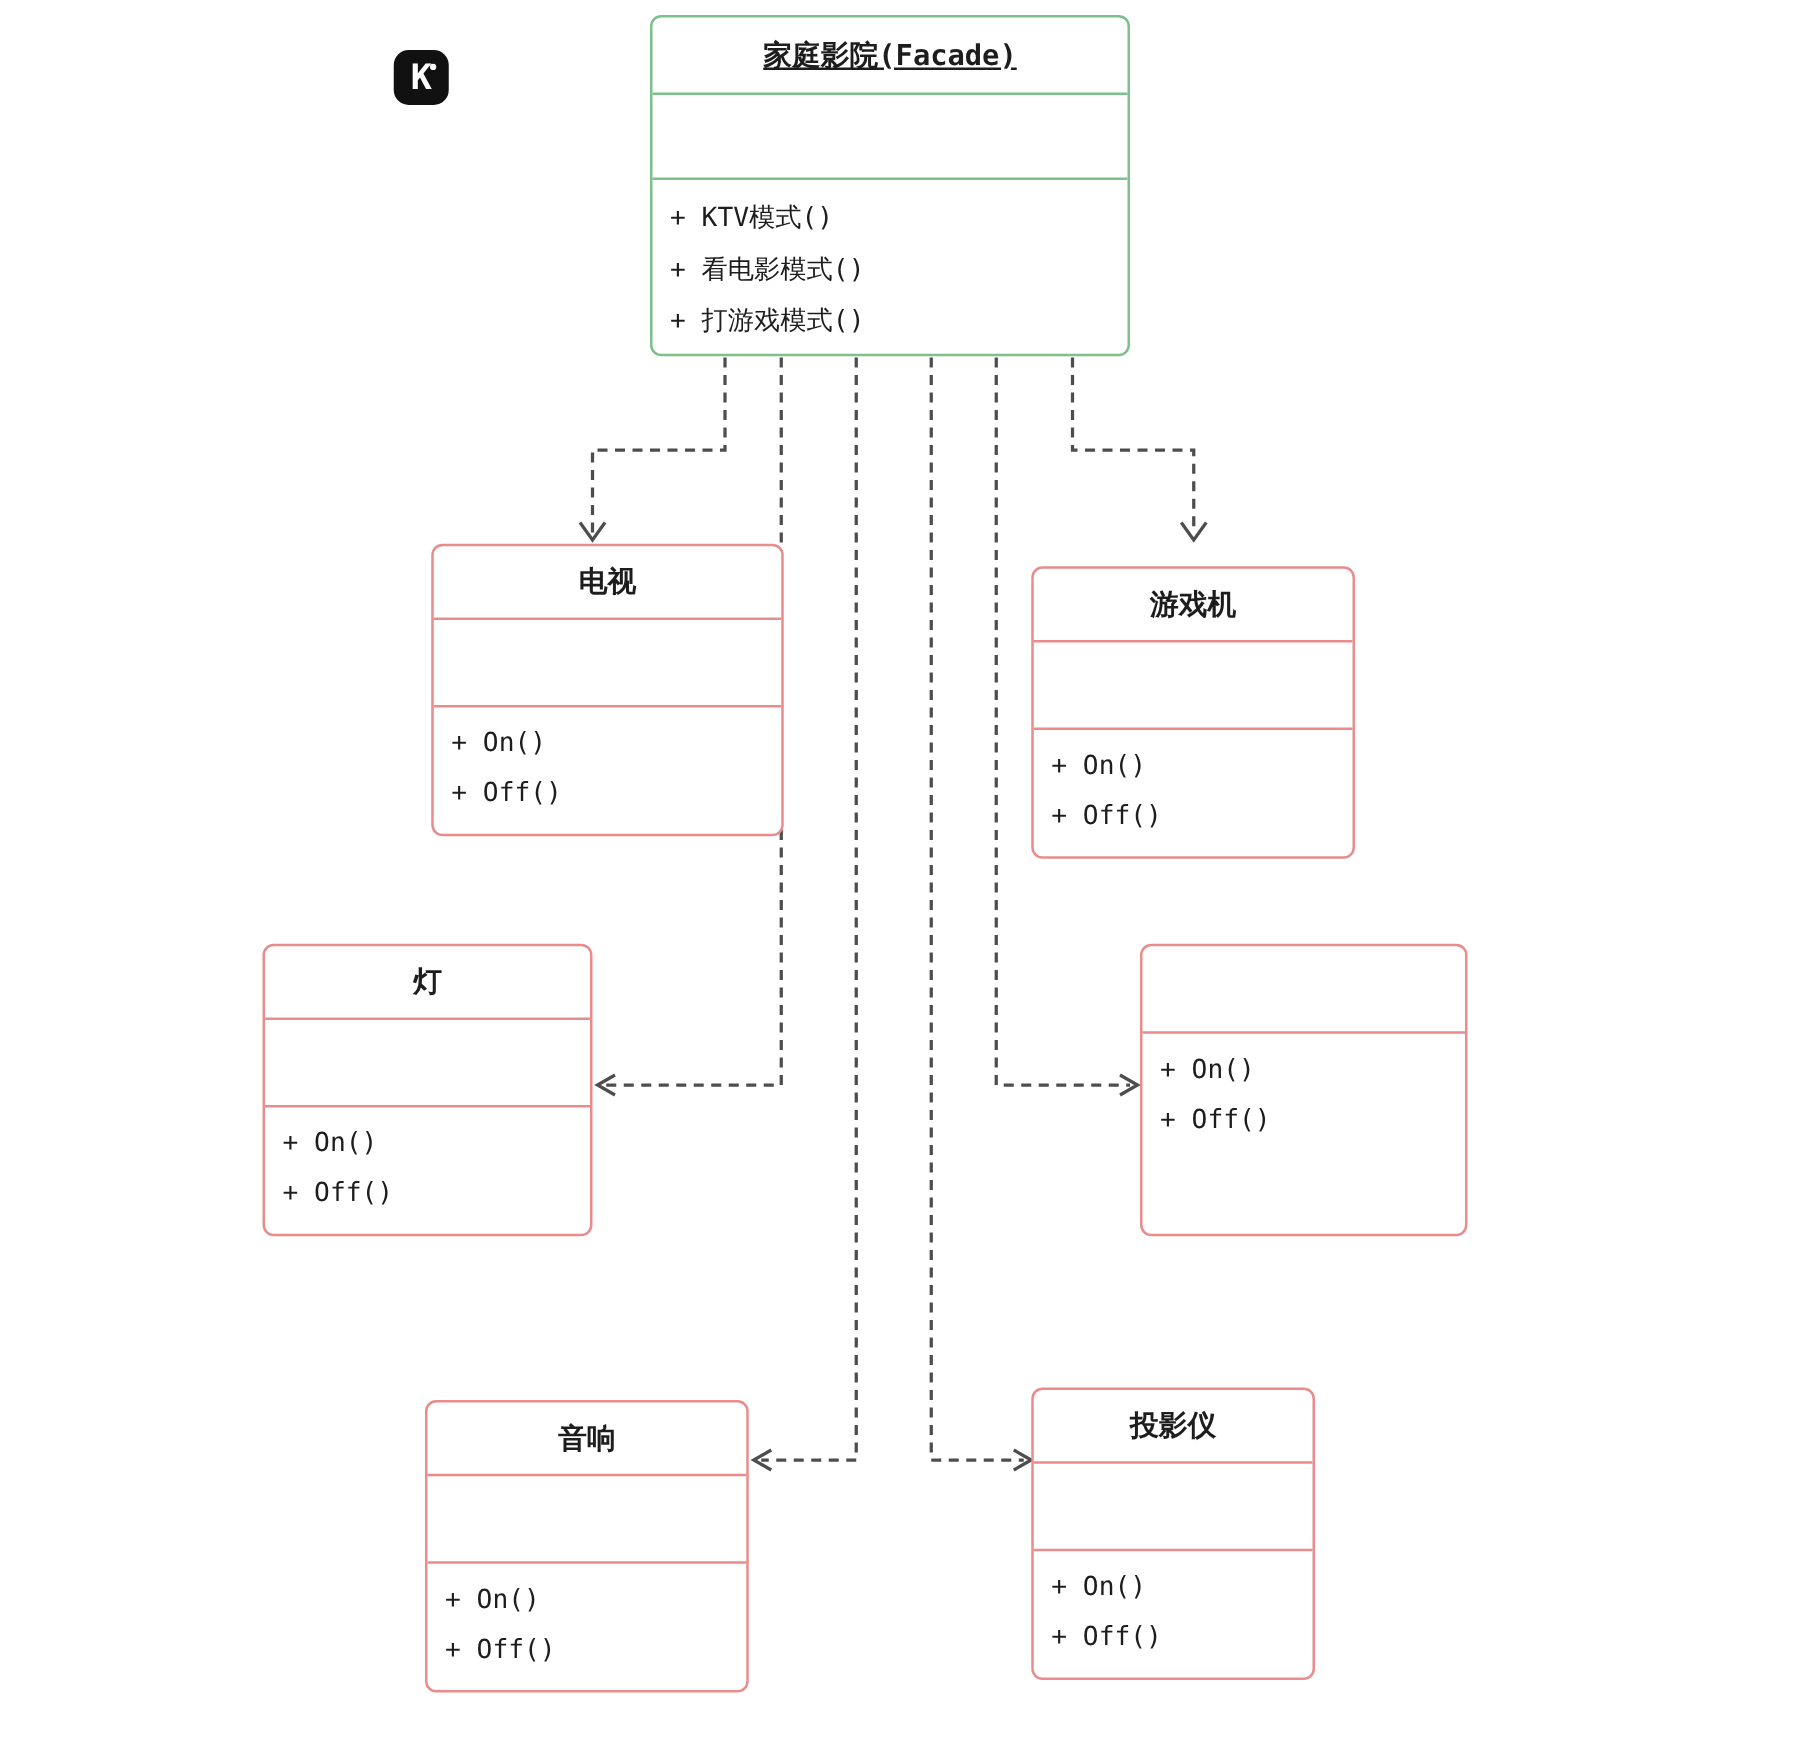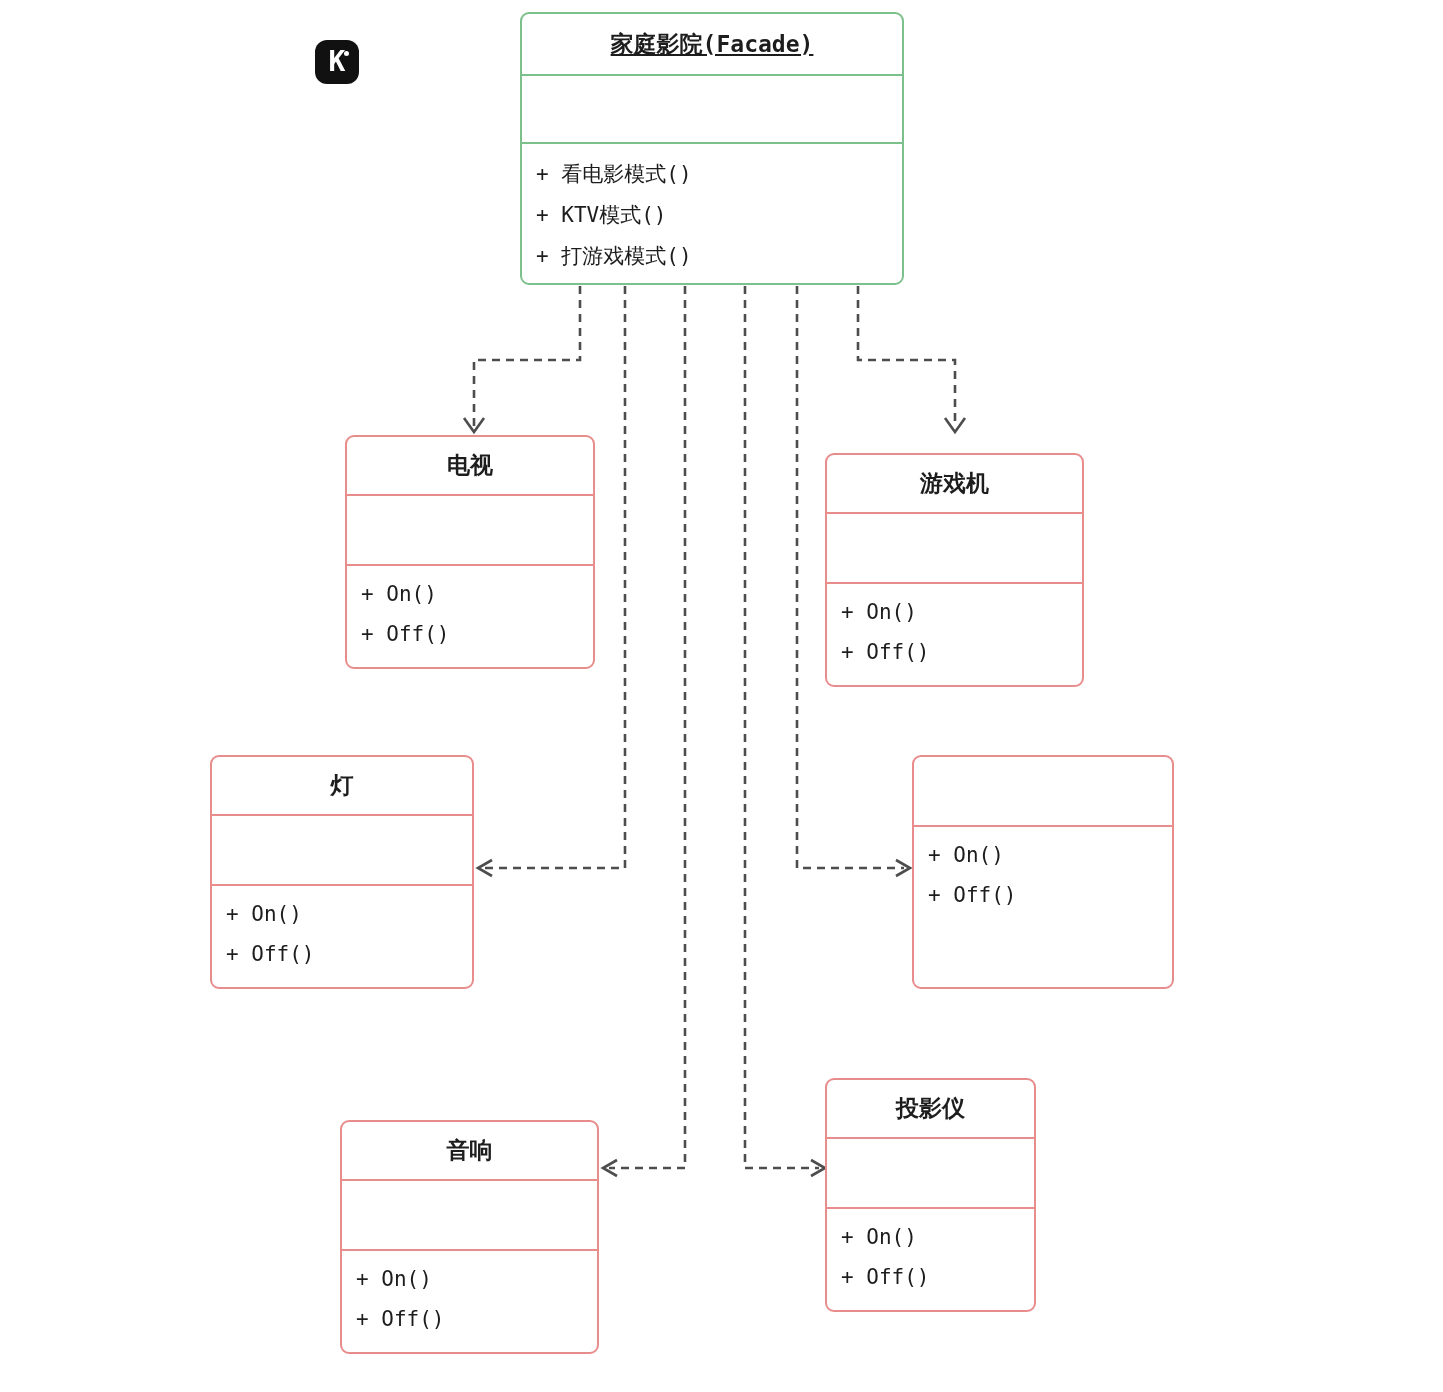--- a/index.html
+++ b/index.html
@@ -106,27 +106,27 @@
 
   <div class="logo">
     <span class="k">K</span>
     <span class="dot"></span>
   </div>
 
   <div class="uml-box facade" style="left:520px;top:12px;width:384px;height:273px;">
     <div class="uml-title">家庭影院(Facade)</div>
     <div class="uml-attrs"></div>
     <div class="uml-methods">
+      <div class="m">+ KTV模式()</div>
       <div class="m">+ 看电影模式()</div>
-      <div class="m">+ KTV模式()</div>
       <div class="m">+ 打游戏模式()</div>
     </div>
   </div>
 
-  <div class="uml-box sub" style="left:345px;top:435px;width:250px;height:234px;">
+  <div class="uml-box sub" style="left:345px;top:435px;width:282px;height:234px;">
     <div class="uml-title">电视</div>
     <div class="uml-attrs"></div>
     <div class="uml-methods">
       <div class="m">+ On()</div>
       <div class="m">+ Off()</div>
     </div>
   </div>
 
   <div class="uml-box sub" style="left:825px;top:453px;width:259px;height:234px;">
     <div class="uml-title">游戏机</div>
@@ -156,21 +156,21 @@
 
   <div class="uml-box sub" style="left:340px;top:1110px;width:259px;height:234px;margin-top:10px;">
     <div class="uml-title">音响</div>
     <div class="uml-attrs"></div>
     <div class="uml-methods">
       <div class="m">+ On()</div>
       <div class="m">+ Off()</div>
     </div>
   </div>
 
-  <div class="uml-box sub" style="left:825px;top:1078px;width:211px;height:234px;">
+  <div class="uml-box sub" style="left:825px;top:1110px;width:227px;height:234px;">
     <div class="uml-title">投影仪</div>
     <div class="uml-attrs"></div>
     <div class="uml-methods">
       <div class="m">+ On()</div>
       <div class="m">+ Off()</div>
     </div>
   </div>
 
 </div>
 

